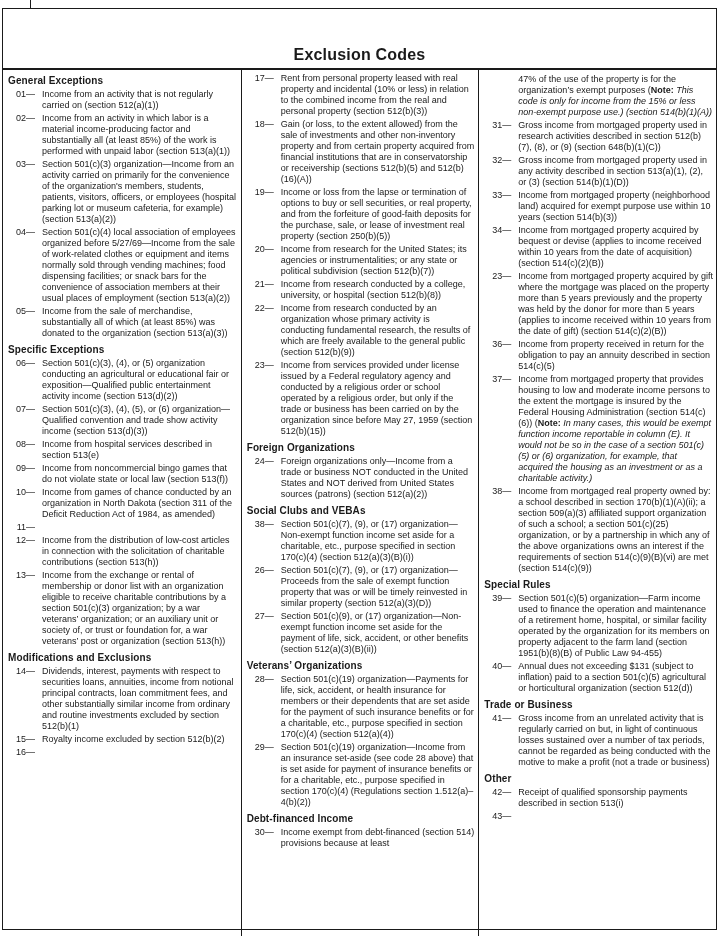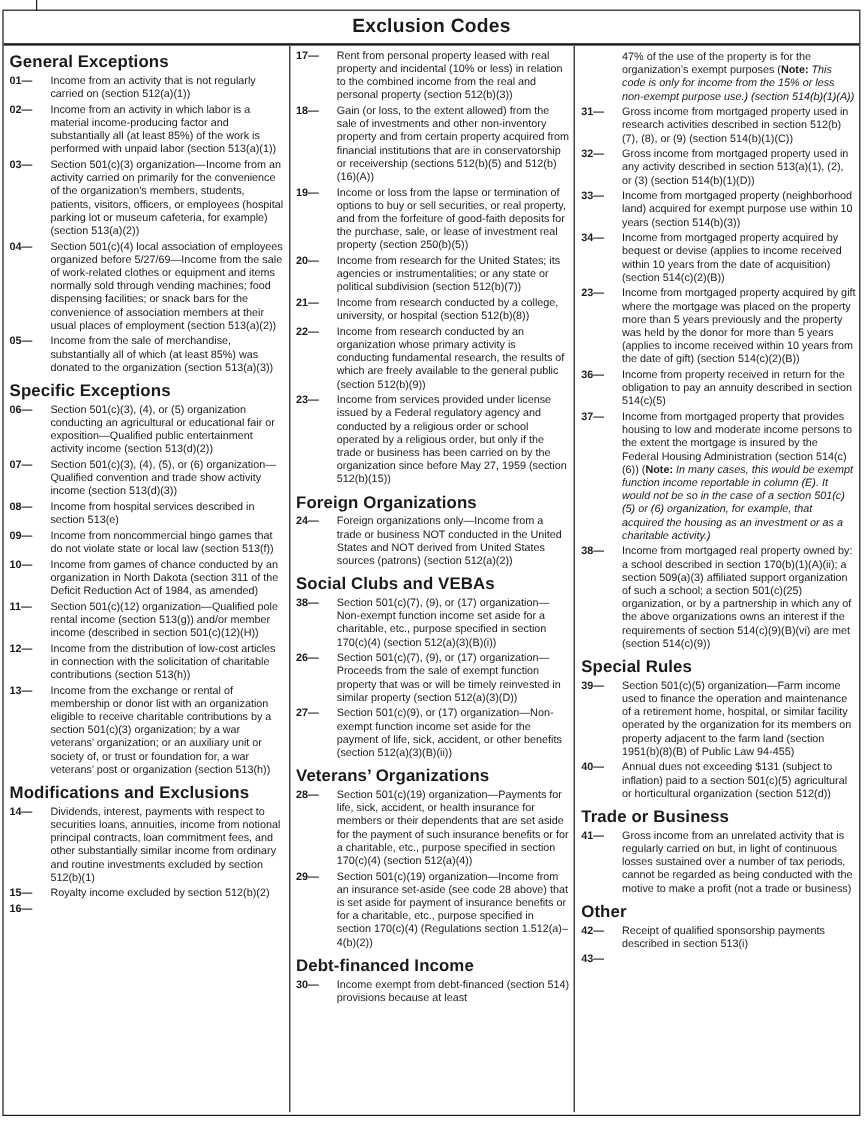--- a/index.html
+++ b/index.html
@@ -36,20 +36,21 @@
     border: 1px solid #1a1a1a;
     box-sizing: border-box;
   }
   .titlebar {
     height: 29px;
     border-bottom: 2px solid #1a1a1a;
     box-sizing: border-box;
     display: flex;
     align-items: center;
     justify-content: center;
+    margin-top: 32px;
   }
   .page-title {
     font-size: 16px;
     font-weight: bold;
     letter-spacing: 0.2px;
   }
   .cols {
     display: flex;
     height: 889px;
     overflow: hidden;
@@ -57,38 +58,39 @@
   .col {
     width: 238.3px;
     box-sizing: border-box;
     padding: 3px 3px 0 5px;
     overflow: hidden;
   }
   .col + .col {
     border-left: 1px solid #1a1a1a;
   }
   .sec-heading {
-    font-size: 14px;
+    font-size: 10px;
     font-weight: bold;
     margin: 5px 0 3px 0;
     letter-spacing: 0.1px;
   }
   .col .sec-heading:first-child {
     margin-top: 2px;
   }
   .item {
     display: flex;
     font-size: 9px;
     line-height: 11px;
     margin-bottom: 2px;
   }
   .item .num {
     flex: 0 0 27px;
-    font-weight: bold;
+    font-weight: normal;
     white-space: nowrap;
+    text-align: right;
   }
   .item .txt {
     flex: 1;
     padding-left: 7px;
   }
   .item.cont .txt {
     padding-top: 1px;
   }
   .b { font-weight: bold; margin-top: 47px; }
   .i { font-style: italic; }
@@ -141,21 +143,20 @@
           <div class="item">
             <div class="num">09—</div>
             <div class="txt"><span>Income from noncommercial bingo games that do not violate state or local law (section 513(f))</span></div>
           </div>
           <div class="item">
             <div class="num">10—</div>
             <div class="txt"><span>Income from games of chance conducted by an organization in North Dakota (section 311 of the Deficit Reduction Act of 1984, as amended)</span></div>
           </div>
           <div class="item">
             <div class="num">11—</div>
-            <div class="txt"><span>Section 501(c)(12) organization—Qualified pole rental income (section 513(g)) and/or member income (described in section 501(c)(12)(H))</span></div>
           </div>
           <div class="item">
             <div class="num">12—</div>
             <div class="txt"><span>Income from the distribution of low-cost articles in connection with the solicitation of charitable contributions (section 513(h))</span></div>
           </div>
           <div class="item">
             <div class="num">13—</div>
             <div class="txt"><span>Income from the exchange or rental of membership or donor list with an organization eligible to receive charitable contributions by a section 501(c)(3) organization; by a war veterans’ organization; or an auxiliary unit or society of, or trust or foundation for, a war veterans’ post or organization (section 513(h))</span></div>
           </div>
           <div class="sec-heading">Modifications and Exclusions</div>
@@ -233,21 +234,21 @@
             <div class="txt"><span>Income exempt from debt-financed (section 514) provisions because at least</span></div>
           </div>
         </div>
       <div class="col">
           <div class="item cont">
             <div class="num"></div>
             <div class="txt"><span>47% of the use of the property is for the organization’s exempt purposes (</span><span class="b">Note:</span><span class="i"> This code is only for income from the 15% or less non-exempt purpose use.) (section 514(b)(1)(A))</span></div>
           </div>
           <div class="item">
             <div class="num">31—</div>
-            <div class="txt"><span>Gross income from mortgaged property used in research activities described in section 512(b)(7), (8), or (9) (section 514(b)(1)(C))</span></div>
+            <div class="txt"><span>Gross income from mortgaged property used in research activities described in section 512(b)(7), (8), or (9) (section 648(b)(1)(C))</span></div>
           </div>
           <div class="item">
             <div class="num">32—</div>
             <div class="txt"><span>Gross income from mortgaged property used in any activity described in section 513(a)(1), (2), or (3) (section 514(b)(1)(D))</span></div>
           </div>
           <div class="item">
             <div class="num">33—</div>
             <div class="txt"><span>Income from mortgaged property (neighborhood land) acquired for exempt purpose use within 10 years (section 514(b)(3))</span></div>
           </div>
           <div class="item">

